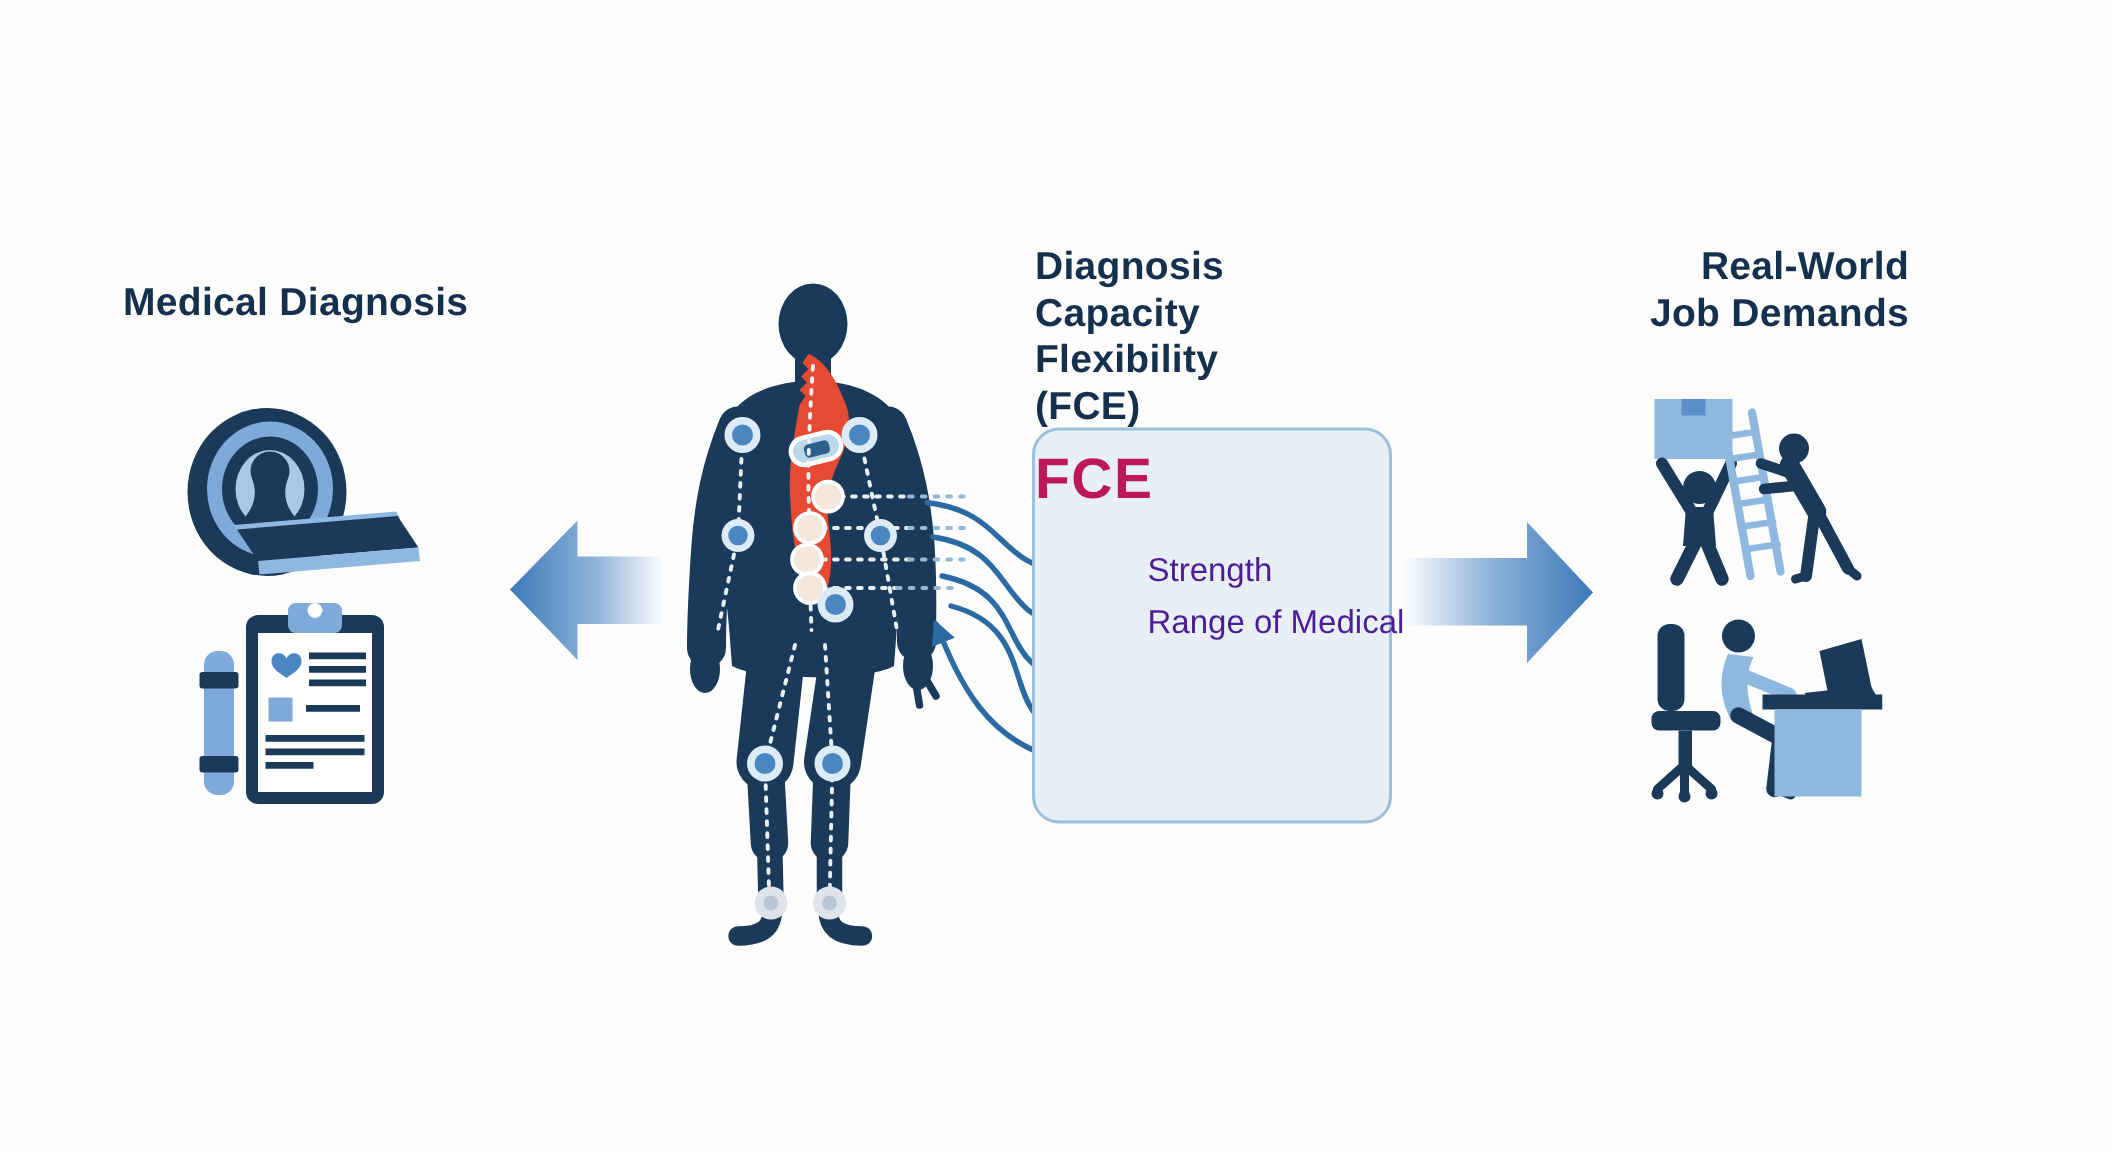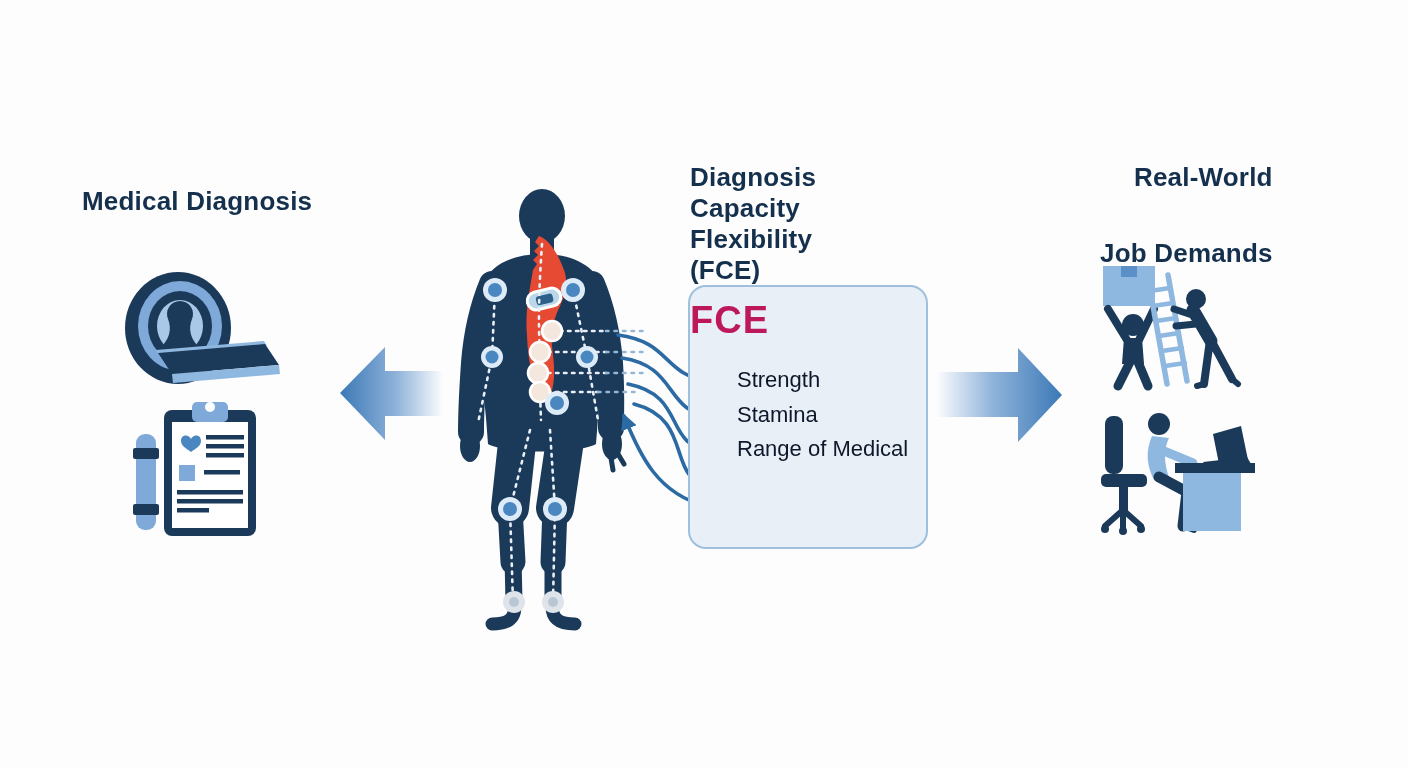--- a/index.html
+++ b/index.html
@@ -19,40 +19,40 @@
     position:absolute; left:688px; top:285px; width:240px; height:264px;
     background:#e8eff7; border:2.5px solid #9ec0dd; border-radius:18px;
     box-sizing:border-box;
   }
   .fce-heading {
     position:absolute; left:0; right:0; top:12px; text-align:left;
     font-weight:bold; font-size:38px; color:#be185d; letter-spacing:1px;
   }
   .fce-list { position:absolute; left:47px; top:76px; }
   .fce-item {
-    font-size:22px; color:#0f172a; line-height:34.5px; white-space:nowrap;
+    font-size:22px; color:#4c1d95; line-height:34.5px; white-space:nowrap;margin-left:28px;
   }
   svg { position:absolute; display:block; }
 </style>
 </head>
 <body>
 
 <div class="canvas">
 
   <div class="abs title" style="left:82px; top:186px;">Medical Diagnosis</div>
 
   <div class="abs title" style="left:690px; top:162px; width:235px;">
     <span style="display:block;">Diagnosis</span>
     <span style="display:block;">Capacity Flexibility</span>
     <span class="center-line">(FCE)</span>
   </div>
 
   <div class="abs title" style="left:1100px; top:162px;text-align:right;">
     <span style="display:block;">Real-World</span>
-    <span style="display:block;margin-top:45px;">Job Demands</span>
+    <span style="display:block;">Job Demands</span>
   </div>
 
   <svg style="left:112px; top:262px;" width="180" height="140" viewBox="0 0 180 140">
     <ellipse cx="66" cy="66" rx="53" ry="56" fill="#1b3a5a"></ellipse>
     <ellipse cx="68" cy="64" rx="42" ry="45" fill="#7fa9d9"></ellipse>
     <ellipse cx="68" cy="64" rx="32" ry="35" fill="#1b3a5a"></ellipse>
     <ellipse cx="68" cy="64" rx="23" ry="26" fill="#a9c8e8"></ellipse>
     <path d="M46,88 C58,78 60,67 56,57 A13,13 0 1 1 80,57 C76,67 78,78 90,88 Z" fill="#1b3a5a"></path>
     <polygon points="44,88 152,79 155,84 47,93" fill="#8fb8e0"></polygon>
     <polygon points="46,91 153,82 167,103 60,112" fill="#1b3a5a"></polygon>
@@ -207,21 +207,20 @@
       <path d="M628,384 C688,396 662,446 712,451" marker-end="url(#ah)"></path>
       <path d="M634,404 C696,420 664,481 712,486" marker-end="url(#ah)"></path>
       <path d="M706,506 C658,494 640,456 624,416" marker-end="url(#ah)"></path>
     </g>
   </svg>
 
   <div class="fce-box">
     <div class="fce-heading">FCE</div>
     <div class="fce-list">
       <div class="fce-item">Strength</div>
-      <div class="fce-item">Stamina</div>
       <div class="fce-item">Range of Medical</div>
     </div>
   </div>
 
   <svg style="left:1075px; top:252px;" width="180" height="290" viewBox="0 0 180 290">
 
     <g>
       <rect x="28" y="14" width="52" height="40" fill="#8fb8e0"></rect>
       <rect x="46" y="14" width="16" height="11" fill="#5b8fc7"></rect>
       <circle cx="58" cy="73" r="11" fill="#1b3a5a"></circle>

